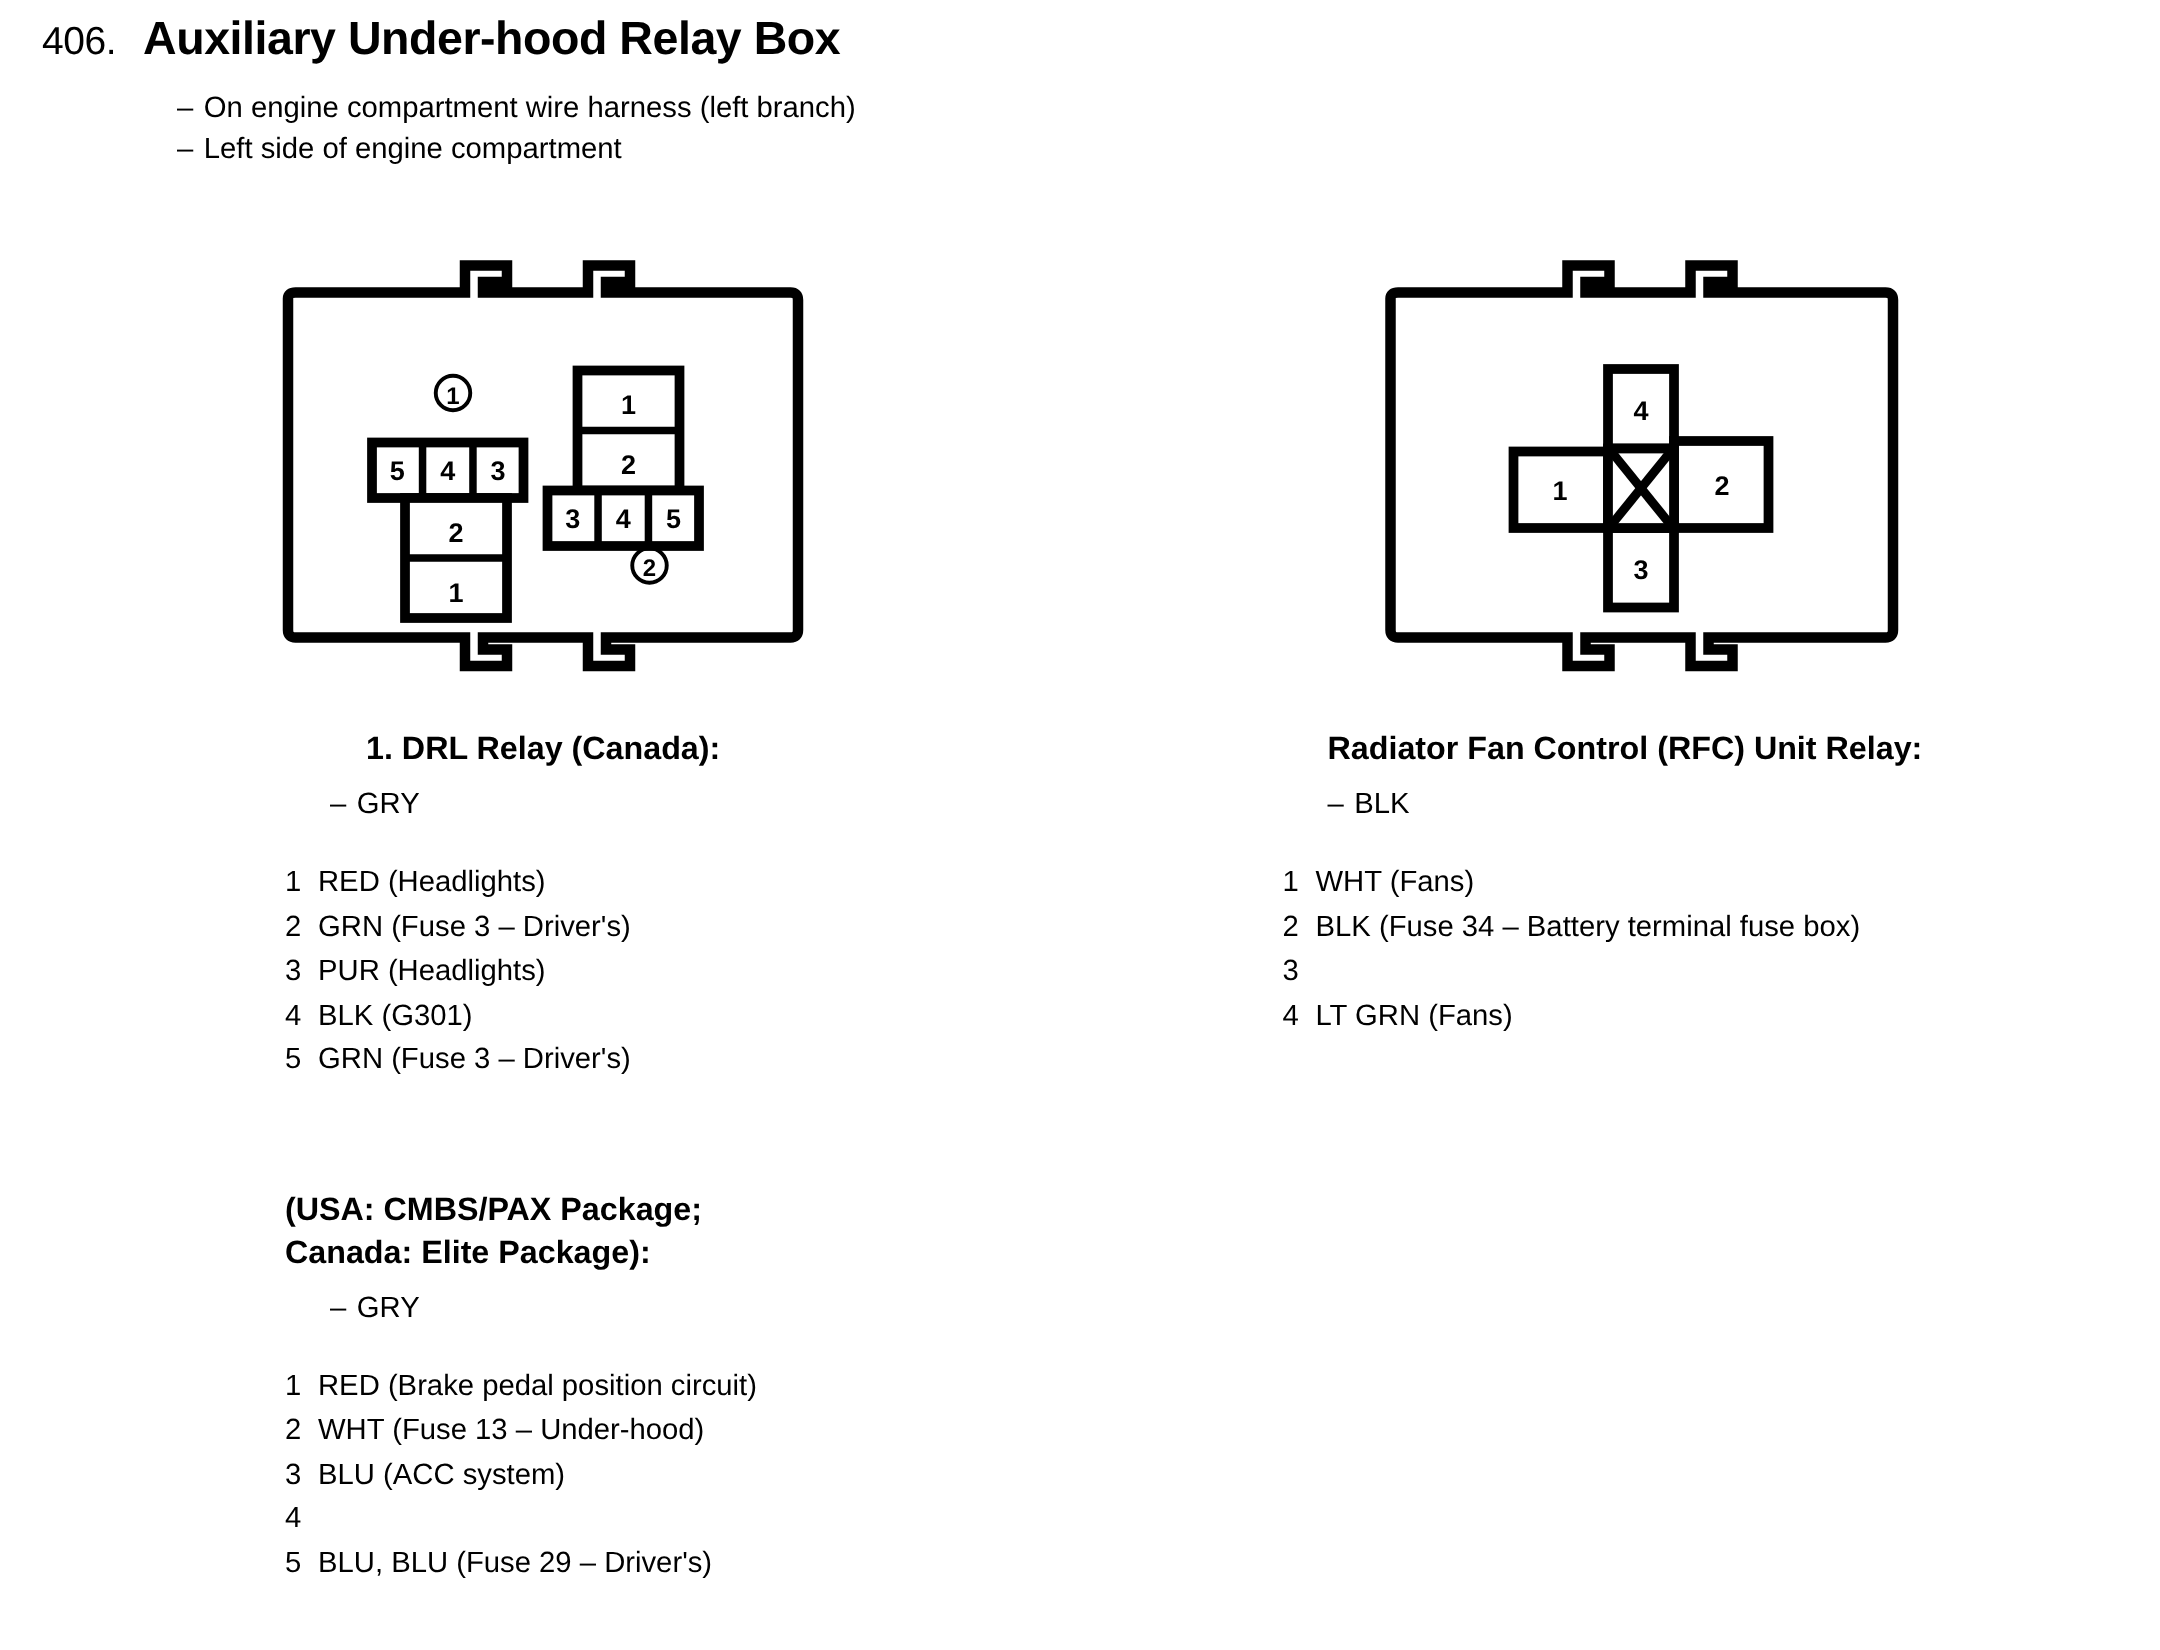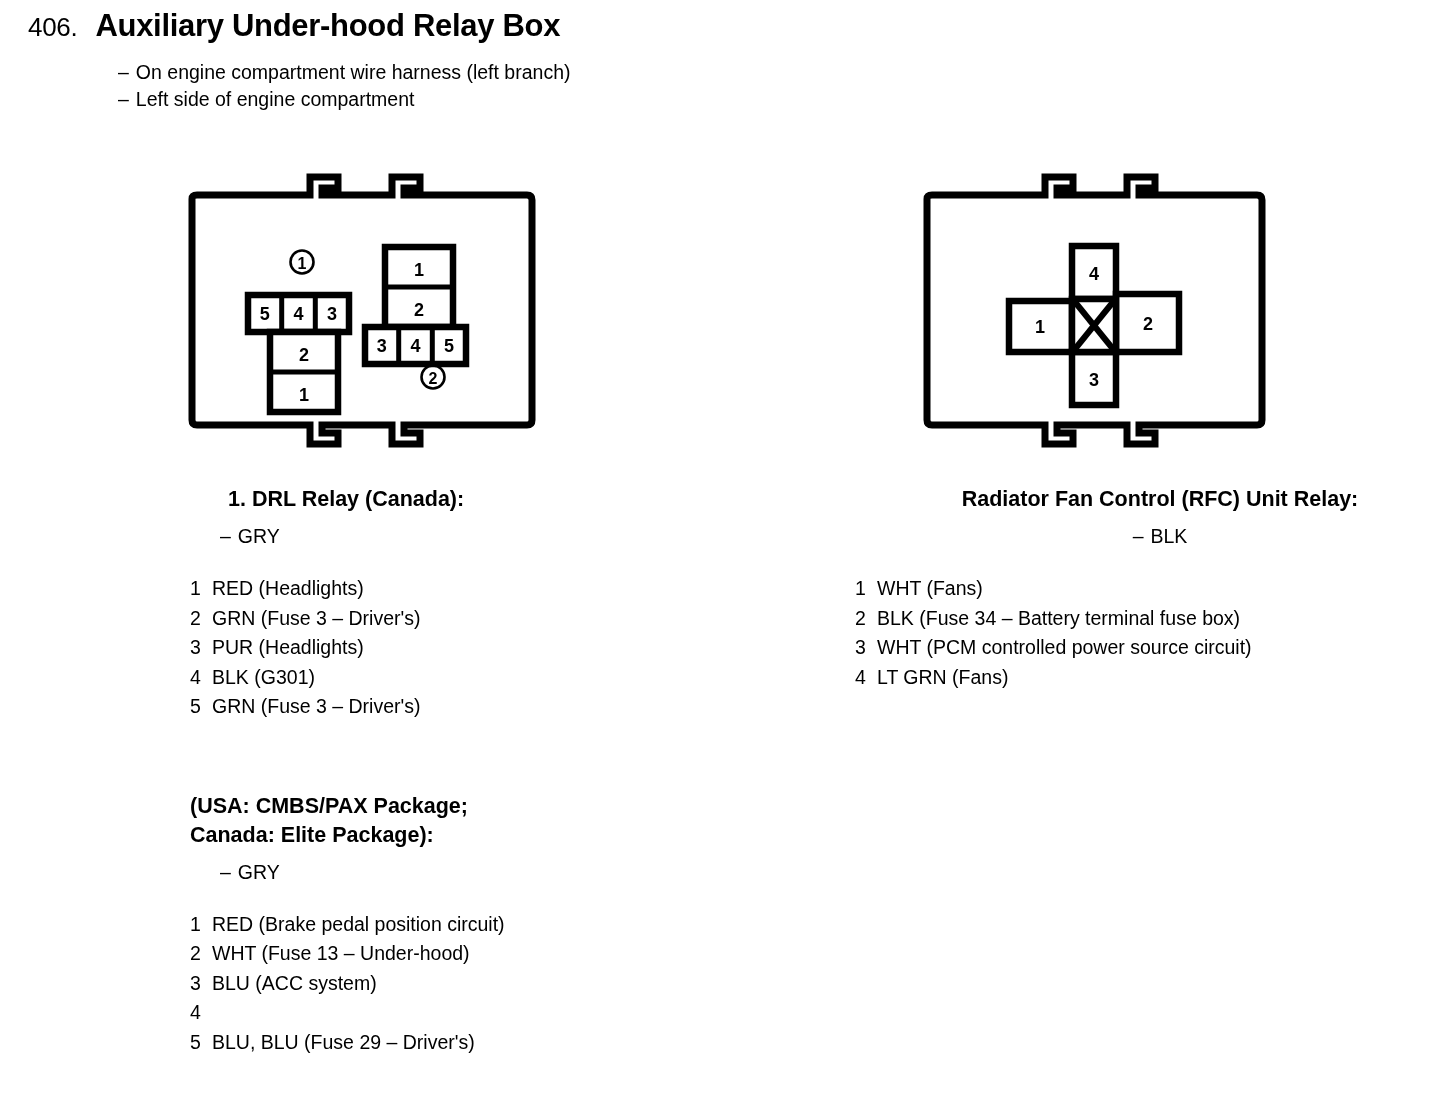--- a/index.html
+++ b/index.html
@@ -63,23 +63,23 @@
   #col-right { left: 855px; top: 485px; width: 580px; }
 
   .block { position: relative; }
 
   .block-heading {
     font-size: 21.5px;
     font-weight: bold;
     line-height: 29px;
     white-space: nowrap;
   }
-  .heading-indent-1 { margin-left: 38px; }
+  .heading-indent-1 { margin-left: 54px; }
   .heading-indent-2 { }
-  .heading-plain { margin-left: 30px; text-align: center; }
+  .heading-plain { margin-left: 30px; }
 
   .block-color {
     font-size: 19.5px;
     margin-left: 30px;
     margin-top: 11px;
     white-space: nowrap;
   }
   .block-color .dash { margin-right: 7px; }
 
   .pin-list {
@@ -305,21 +305,20 @@
       <li class="pin-row">
         <span class="pin-num">1</span>
         <span class="pin-desc">WHT (Fans)</span>
       </li>
       <li class="pin-row">
         <span class="pin-num">2</span>
         <span class="pin-desc">BLK (Fuse 34 – Battery terminal fuse box)</span>
       </li>
       <li class="pin-row">
         <span class="pin-num">3</span>
-        <span class="pin-desc">WHT (PCM controlled power source circuit)</span>
       </li>
       <li class="pin-row">
         <span class="pin-num">4</span>
         <span class="pin-desc">LT GRN (Fans)</span>
       </li>
     </ul>
   </div>
 
 </div>
 

